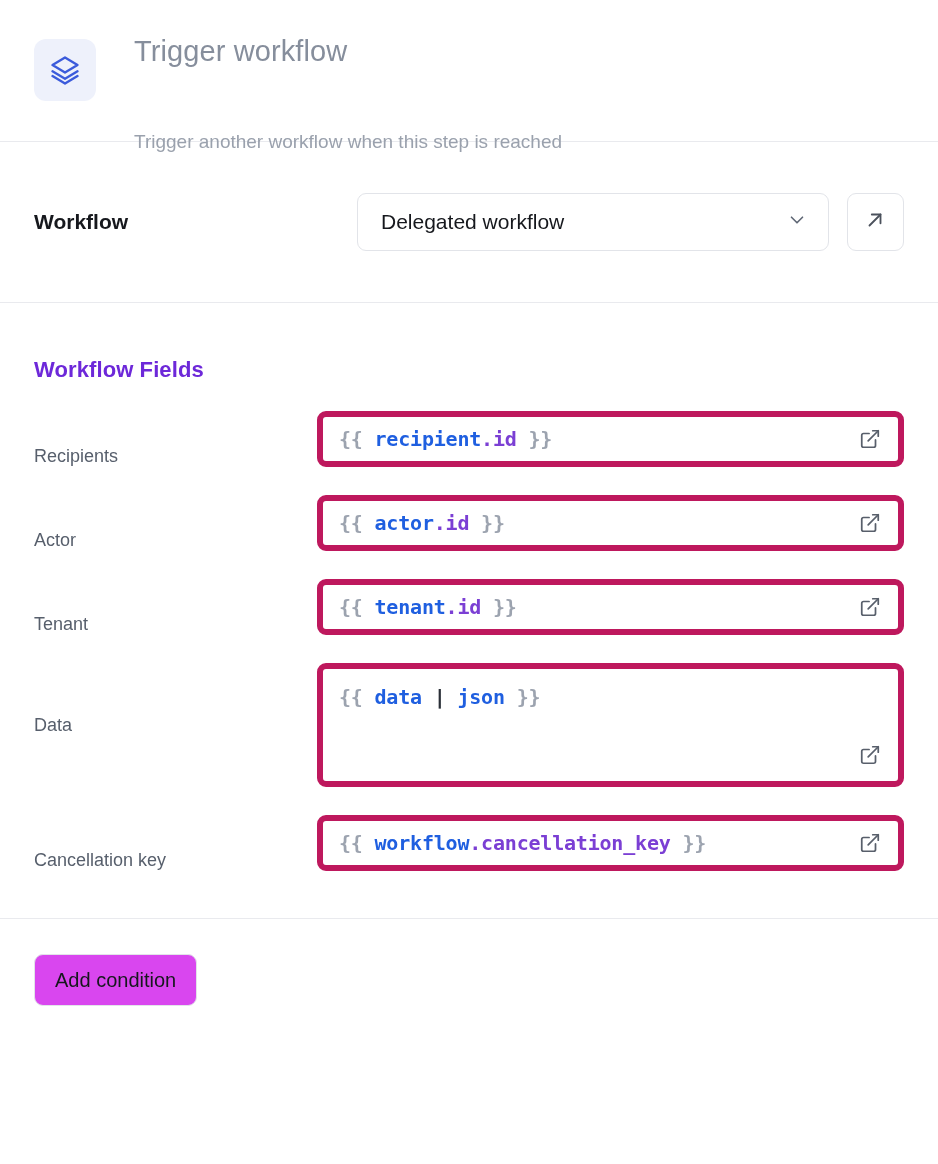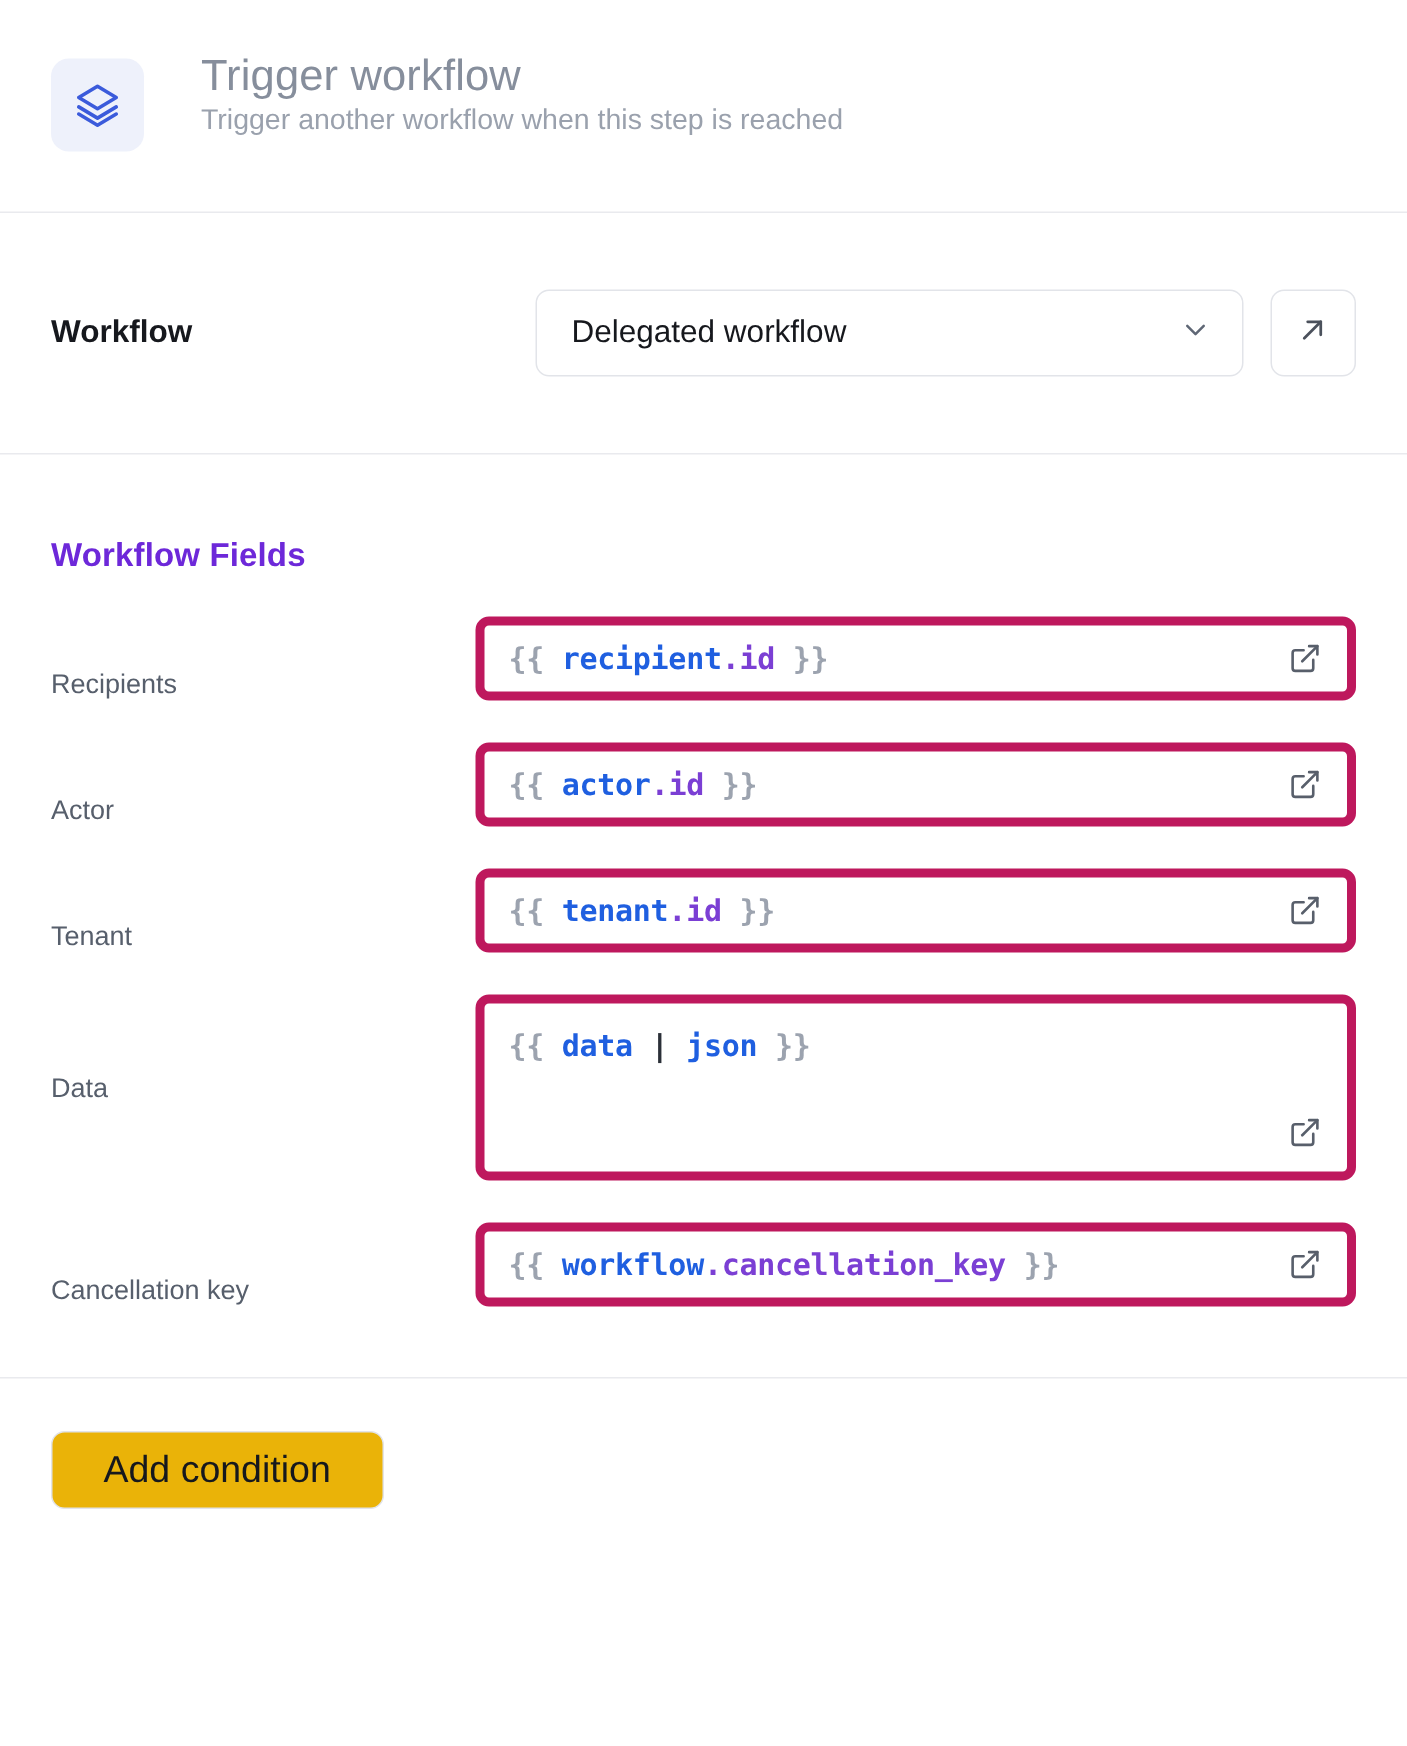--- a/index.html
+++ b/index.html
@@ -42,33 +42,35 @@
     flex: 0 0 auto;
     margin-top: 5px;
   }
   .step-icon-box svg { display: block; }
   .header-text {
     margin-left: 38px;
     display: flex;
     flex-direction: column;
     justify-content: flex-start;
     padding-top: 0px;
+    gap: 39px;
   }
   .step-title {
     font-size: 29px;
     line-height: 1.2;
     color: #868e9c;
     font-weight: 400;
     letter-spacing: 0.1px;
   }
   .step-subtitle {
     font-size: 19px;
     line-height: 1.3;
     color: #9aa1ad;
     font-weight: 400;
+    margin-top: 22px;
   }
 
   .divider {
     height: 1px;
     background: #e9eaee;
     width: 100%;
   }
 
   
   .workflow-row {
@@ -207,25 +209,25 @@
     font-size: 24px;
     font-weight: 700;
     color: #16181d;
     border-bottom: 2px dashed #d4d7dd;
     padding-bottom: 7px;
     cursor: help;
   }
   .add-condition-btn {
     border: 1px solid #e2e4e9;
     border-radius: 9px;
-    background: #eab308;
+    background: #d946ef;
     font-family: "Liberation Sans", sans-serif;
-    font-size: 25px;
+    font-size: 20px;
     color: #16181d;
-    padding: 0 34px;
+    padding: 0 20px;
     height: 50px;
     display: flex;
     align-items: center;
     justify-content: center;
     cursor: pointer;
   }
 </style>
 </head>
 <body>
 

